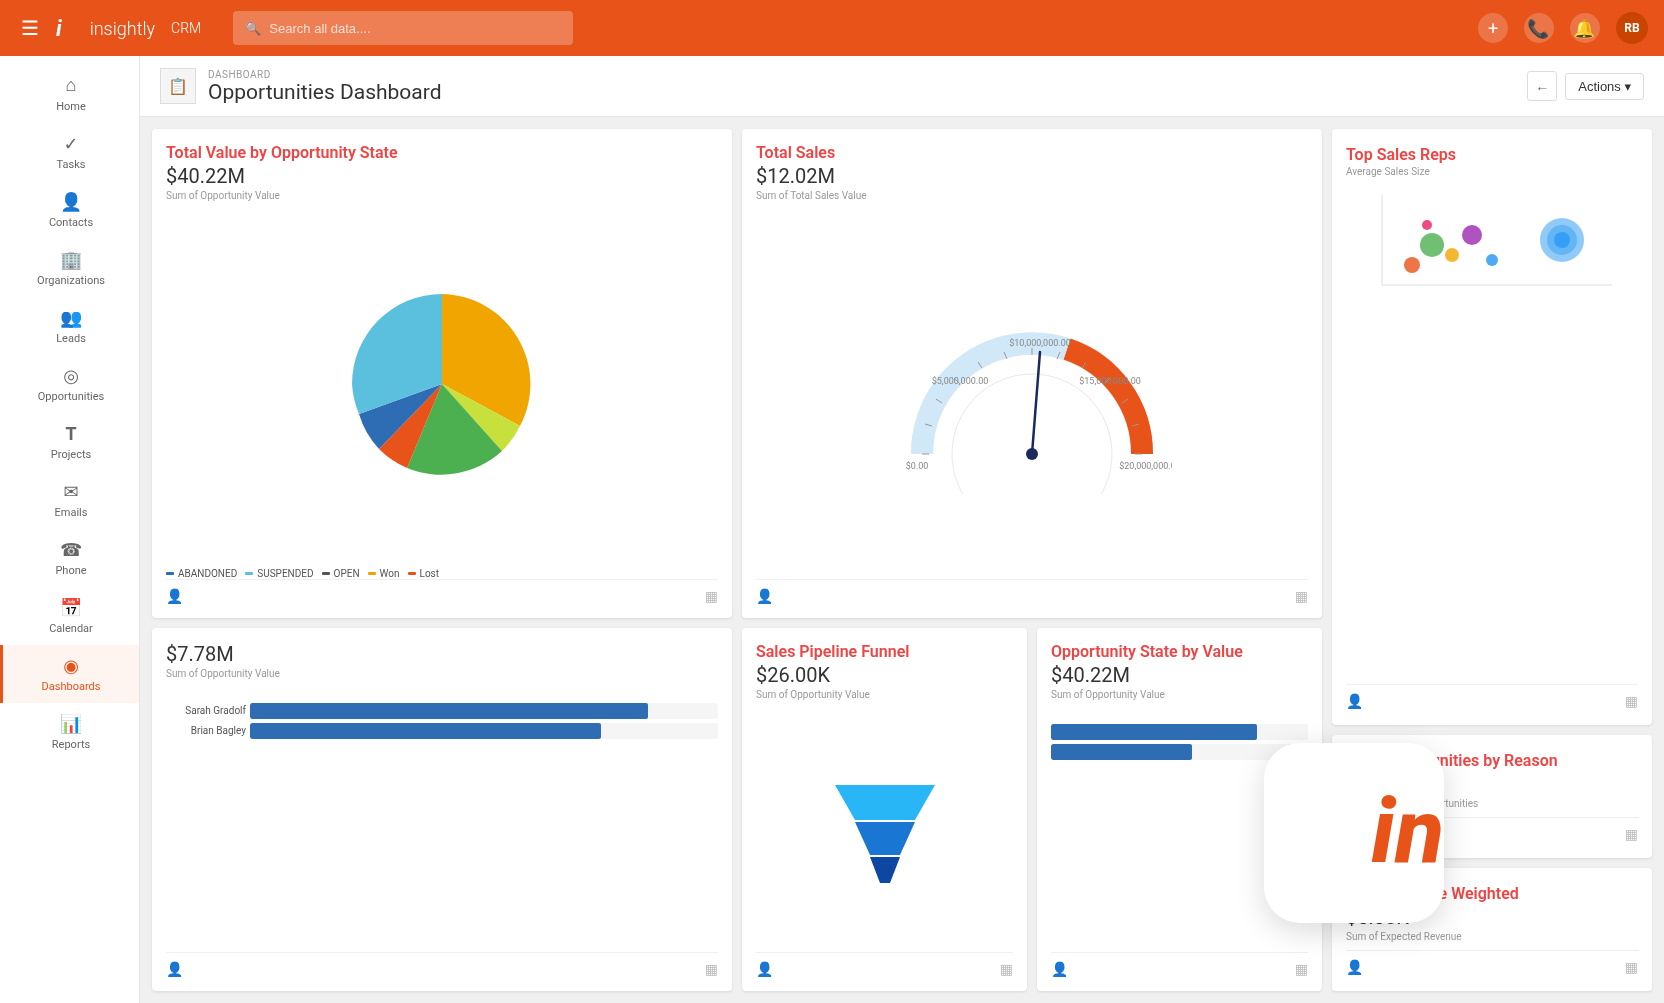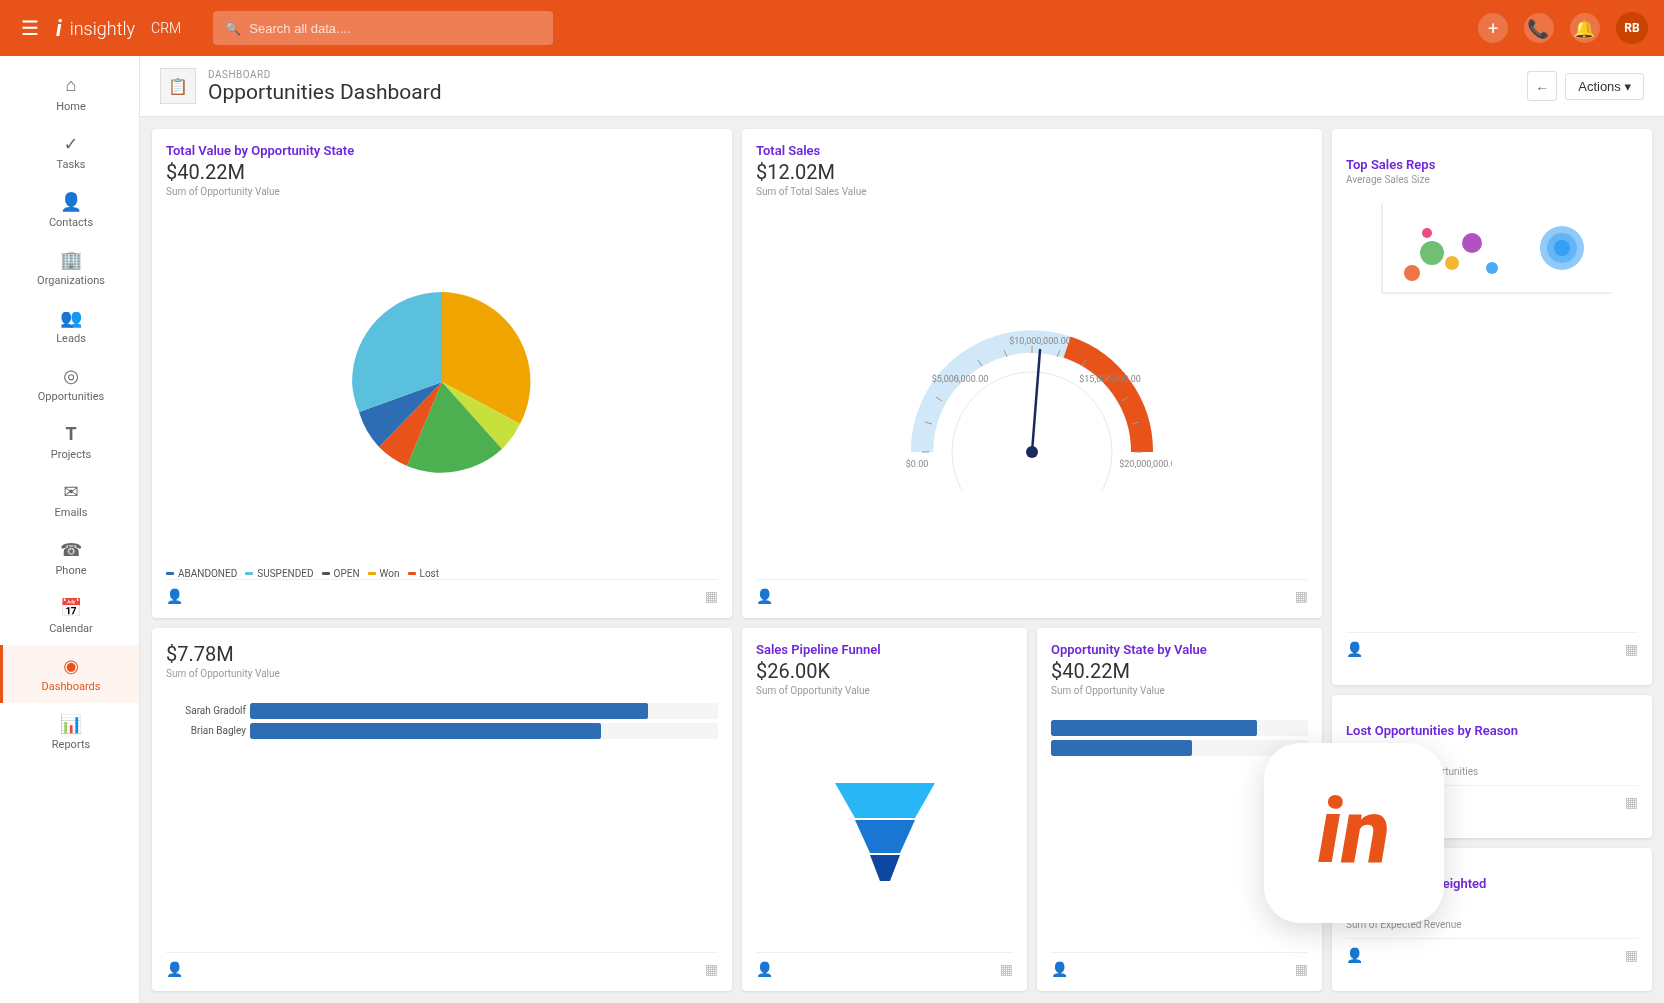--- a/index.html
+++ b/index.html
@@ -37,20 +37,21 @@
       color: white;
     }
     .navbar-logo-icon {
       font-size: 22px;
       font-style: italic;
       font-weight: bold;
     }
     .navbar-logo-text {
       font-size: 18px;
       font-weight: 300;
+      margin-left: 20px;
     }
     .navbar-search {
       margin-left: 20px;
       flex: 1;
       max-width: 340px;
       display: flex;
       align-items: center;
       background: rgba(255,255,255,0.25);
       border-radius: 4px;
       padding: 0 12px;
@@ -239,23 +240,23 @@
     .widget-card {
       background: white;
       border-radius: 4px;
       box-shadow: 0 1px 3px rgba(0,0,0,0.1);
       padding: 14px;
       display: flex;
       flex-direction: column;
       overflow: hidden;
     }
     .widget-title {
-      font-size: 13px;
+      font-size: 16px;
       font-weight: 600;
-      color: #6d28d9;
+      color: #ef4444;
       margin-bottom: 2px;
     }
     .widget-value {
       font-size: 20px;
       font-weight: 400;
       color: #333;
       margin-bottom: 2px;
     }
     .widget-subtitle {
       font-size: 10px;
@@ -330,21 +331,21 @@
       grid-column: 3;
       grid-row: 1 / 3;
       display: flex;
       flex-direction: column;
       gap: 10px;
     }
     .widget-small {
       background: white;
       border-radius: 4px;
       box-shadow: 0 1px 3px rgba(0,0,0,0.1);
-      padding: 28px 14px;
+      padding: 16px 14px;
       display: flex;
       flex-direction: column;
     }
 
     
     .bar-row {
       display: flex;
       align-items: center;
       margin-bottom: 4px;
       gap: 4px;
@@ -405,21 +406,21 @@
     .logo-badge {
       position: absolute;
       right: 220px;
       bottom: 80px;
       width: 180px;
       height: 180px;
       background: white;
       border-radius: 36px;
       display: flex;
       align-items: center;
-      justify-content: center;
+      justify-content: flex-end;
       z-index: 20;
       box-shadow: 0 8px 30px rgba(0,0,0,0.15);
     }
     .logo-badge-text {
       font-size: 90px;
       font-weight: 800;
       color: #e8531a;
       font-style: italic;
       line-height: 1;
     }

